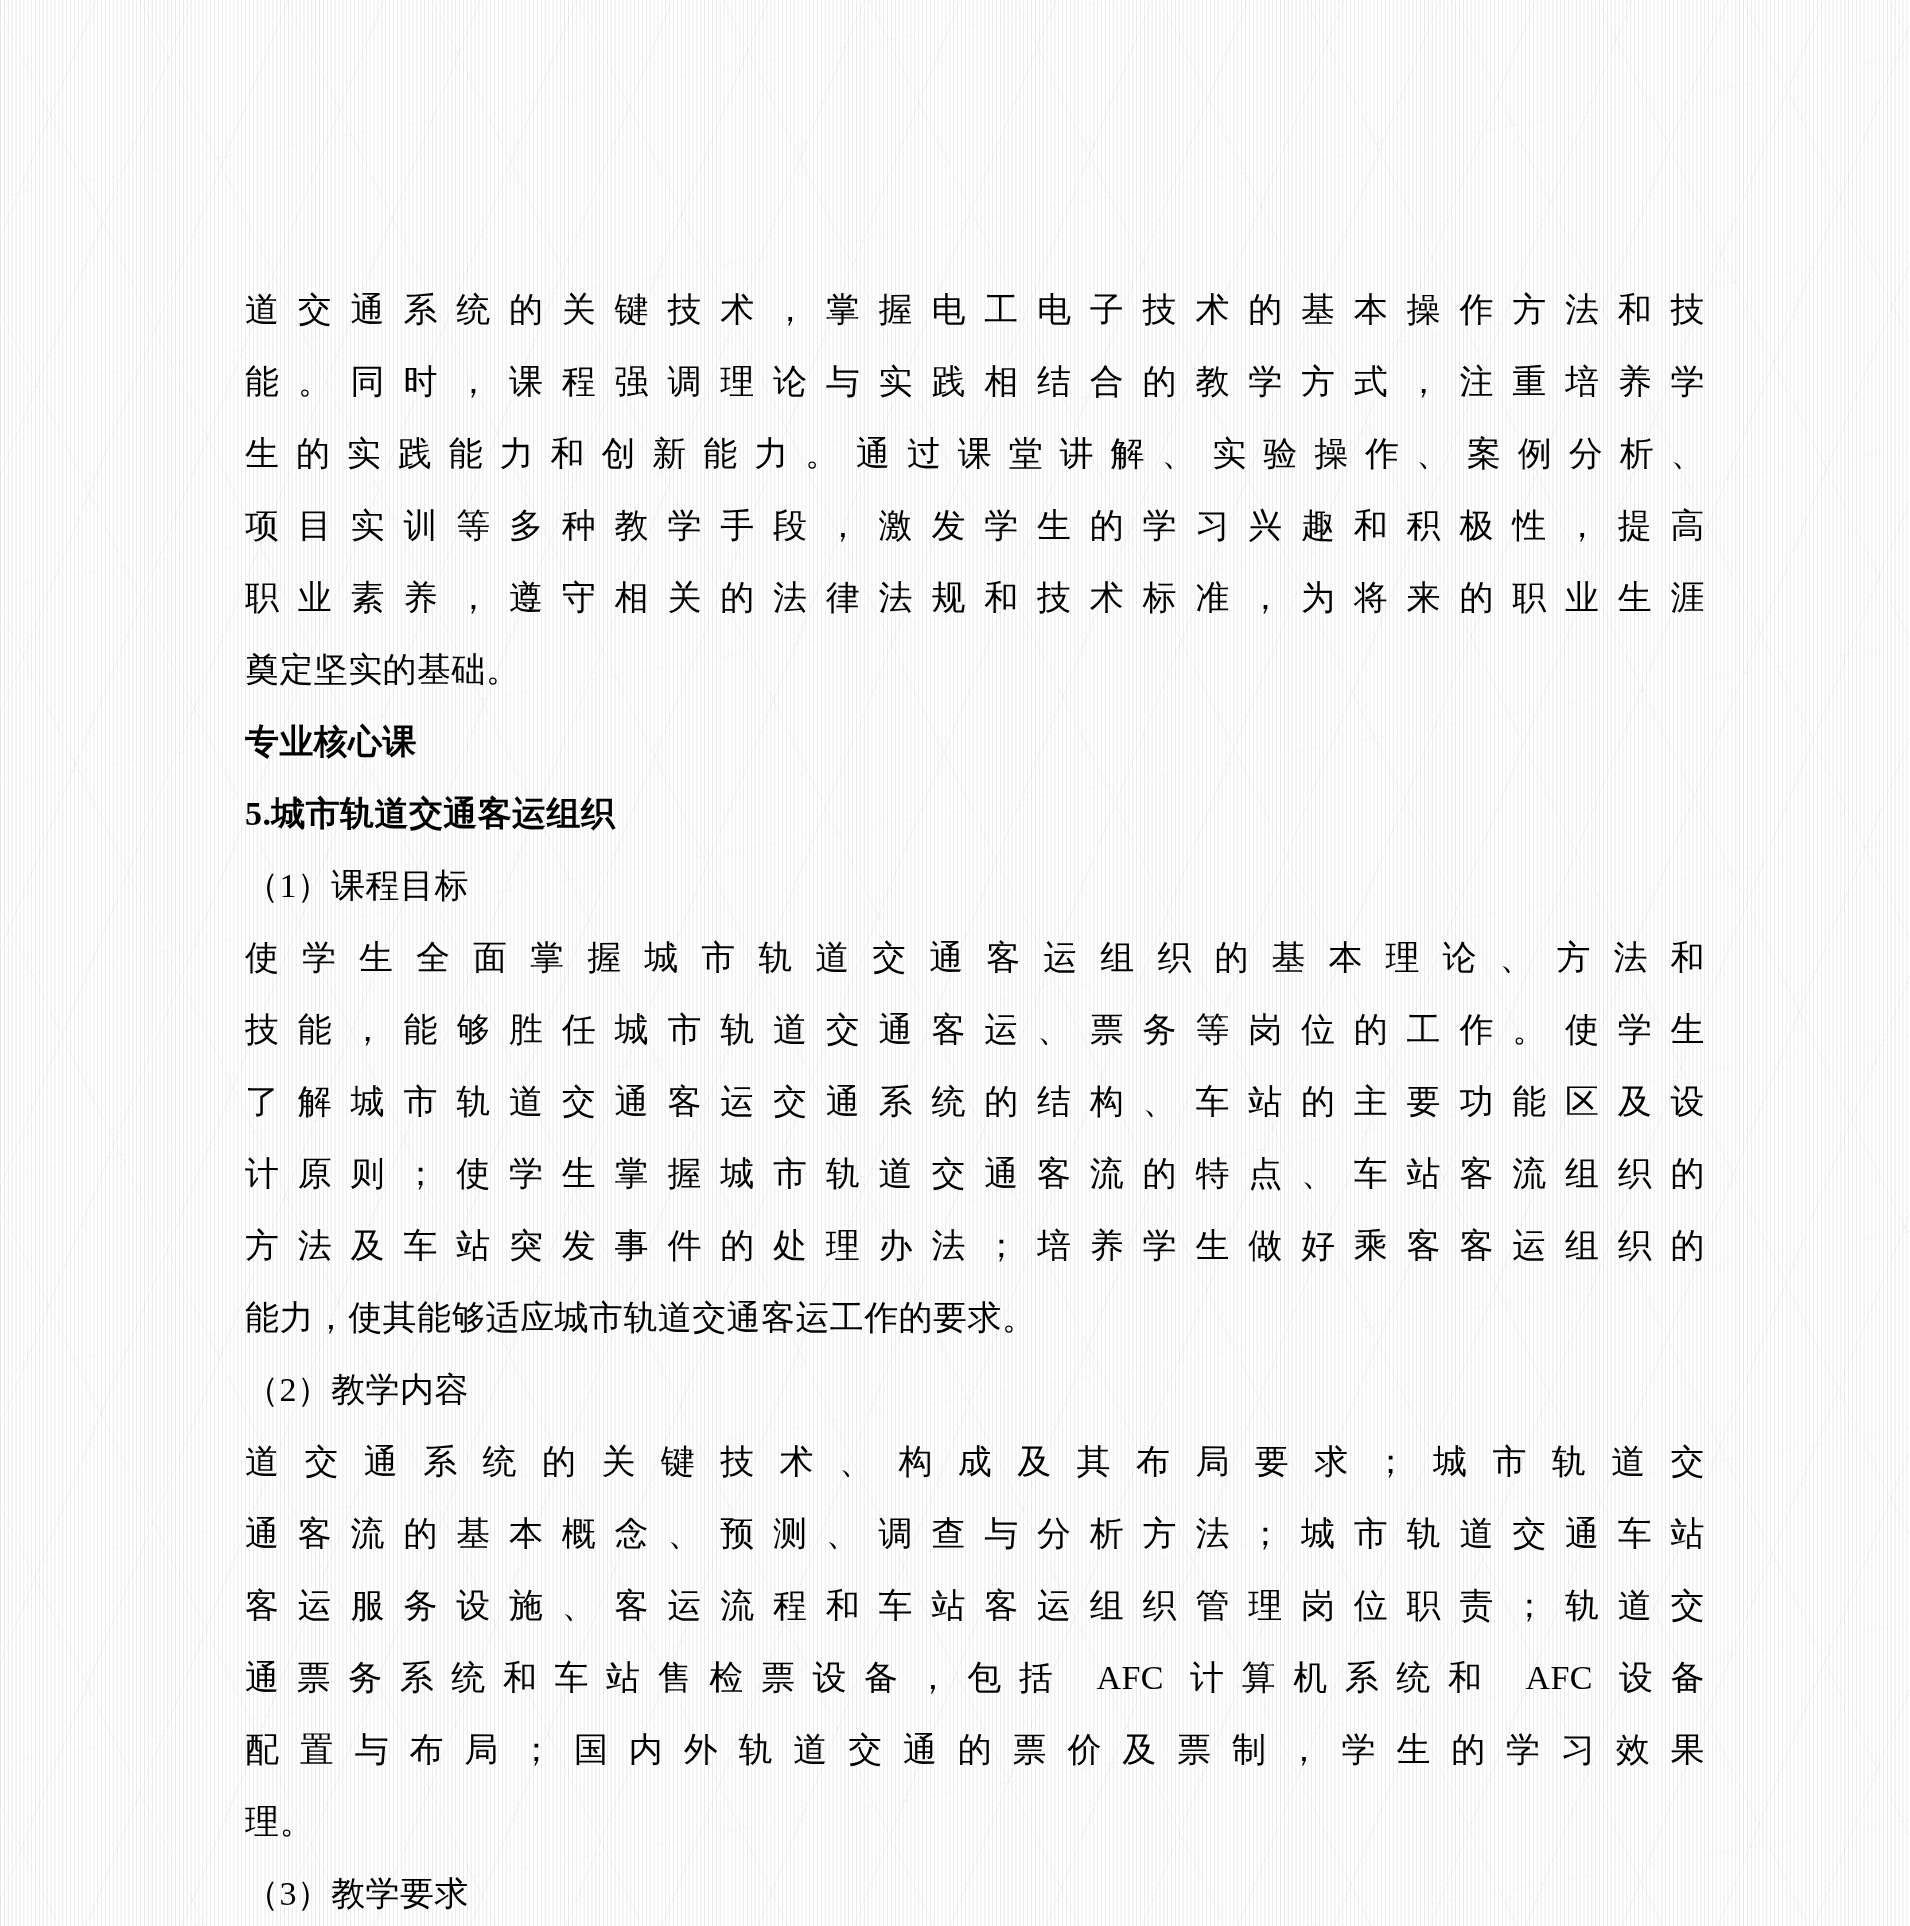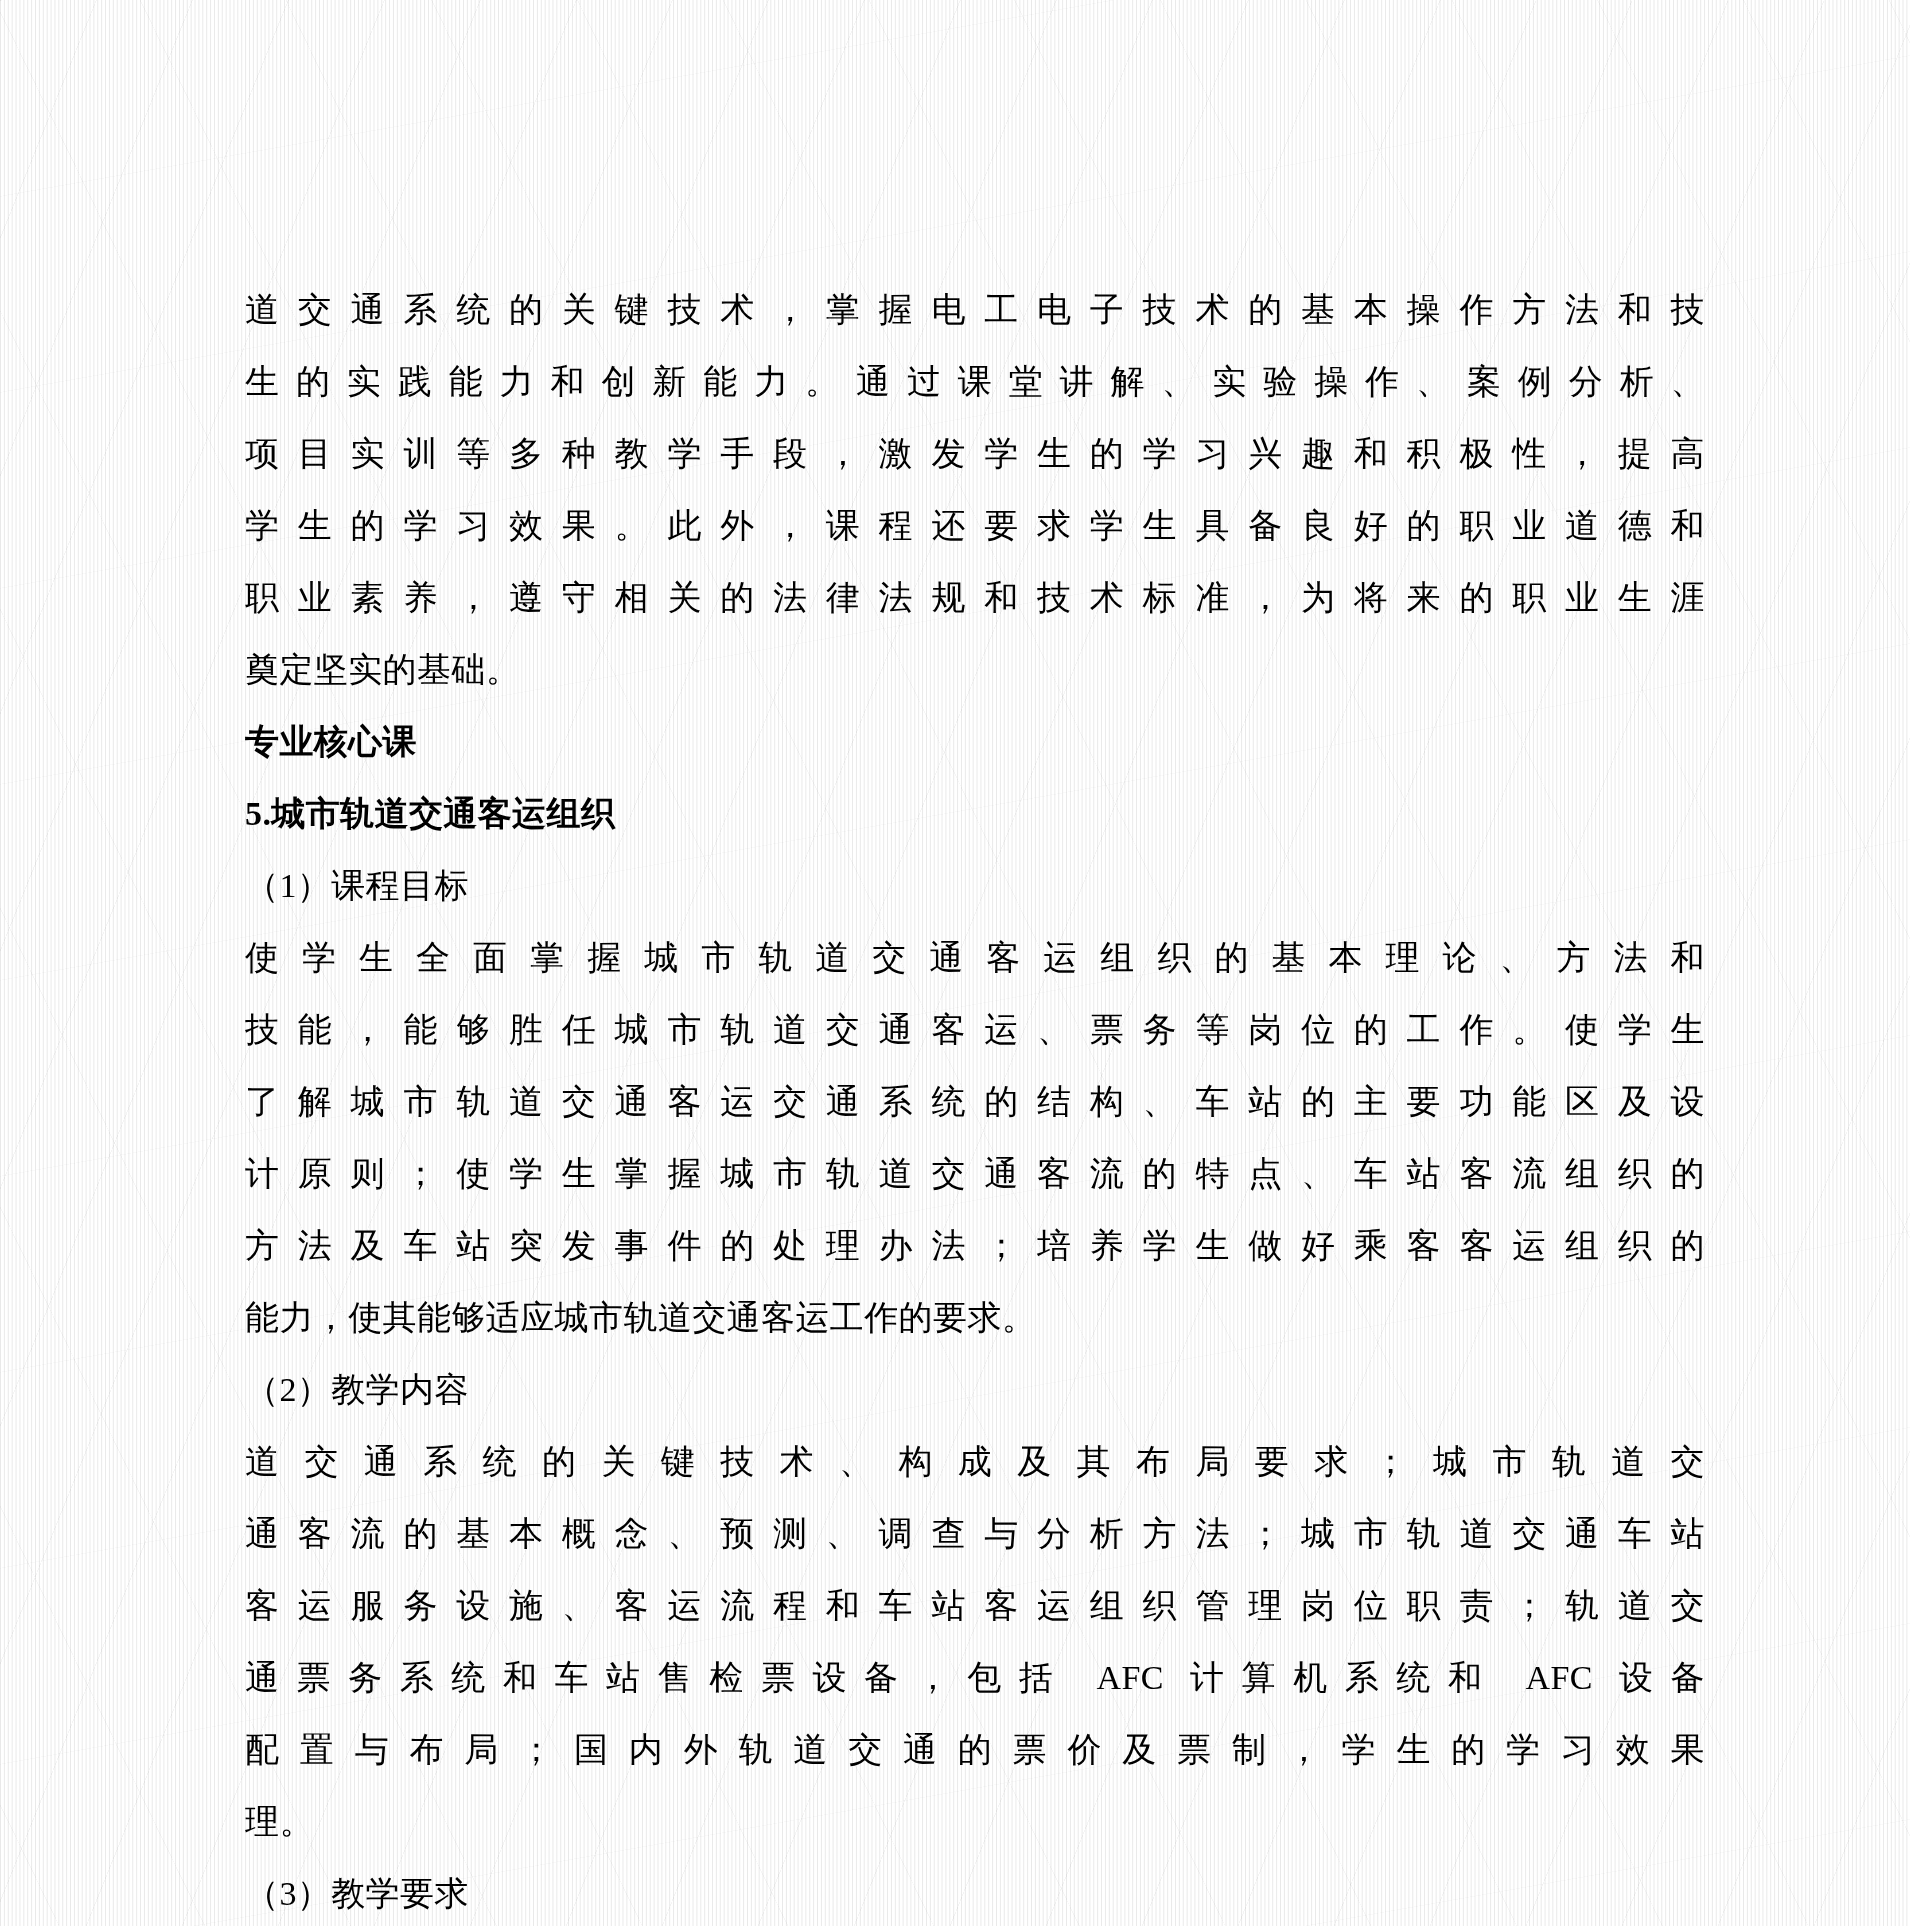--- a/index.html
+++ b/index.html
@@ -51,23 +51,23 @@
     font-weight: bold;
   }
 </style>
 </head>
 <body>
 
 <div class="page">
   <div class="watermark"></div>
   <div class="content" id="body-text">
       <div class="line">道交通系统的关键技术，掌握电工电子技术的基本操作方法和技</div>
+      <div class="line">能。同时，课程强调理论与实践相结合的教学方式，注重培养学</div>
       <div class="line">生的实践能力和创新能力。通过课堂讲解、实验操作、案例分析、</div>
       <div class="line">项目实训等多种教学手段，激发学生的学习兴趣和积极性，提高</div>
-      <div class="line">学生的学习效果。此外，课程还要求学生具备良好的职业道德和</div>
       <div class="line">职业素养，遵守相关的法律法规和技术标准，为将来的职业生涯</div>
       <div class="line end">奠定坚实的基础。</div>
       <div class="line bold indent end">专业核心课</div>
       <div class="line bold indent end">5.城市轨道交通客运组织</div>
       <div class="line indent end">（1）课程目标</div>
       <div class="line indent">使学生全面掌握城市轨道交通客运组织的基本理论、方法和</div>
       <div class="line">技能，能够胜任城市轨道交通客运、票务等岗位的工作。使学生</div>
       <div class="line">了解城市轨道交通客运交通系统的结构、车站的主要功能区及设</div>
       <div class="line">计原则；使学生掌握城市轨道交通客流的特点、车站客流组织的</div>
       <div class="line">方法及车站突发事件的处理办法；培养学生做好乘客客运组织的</div>

